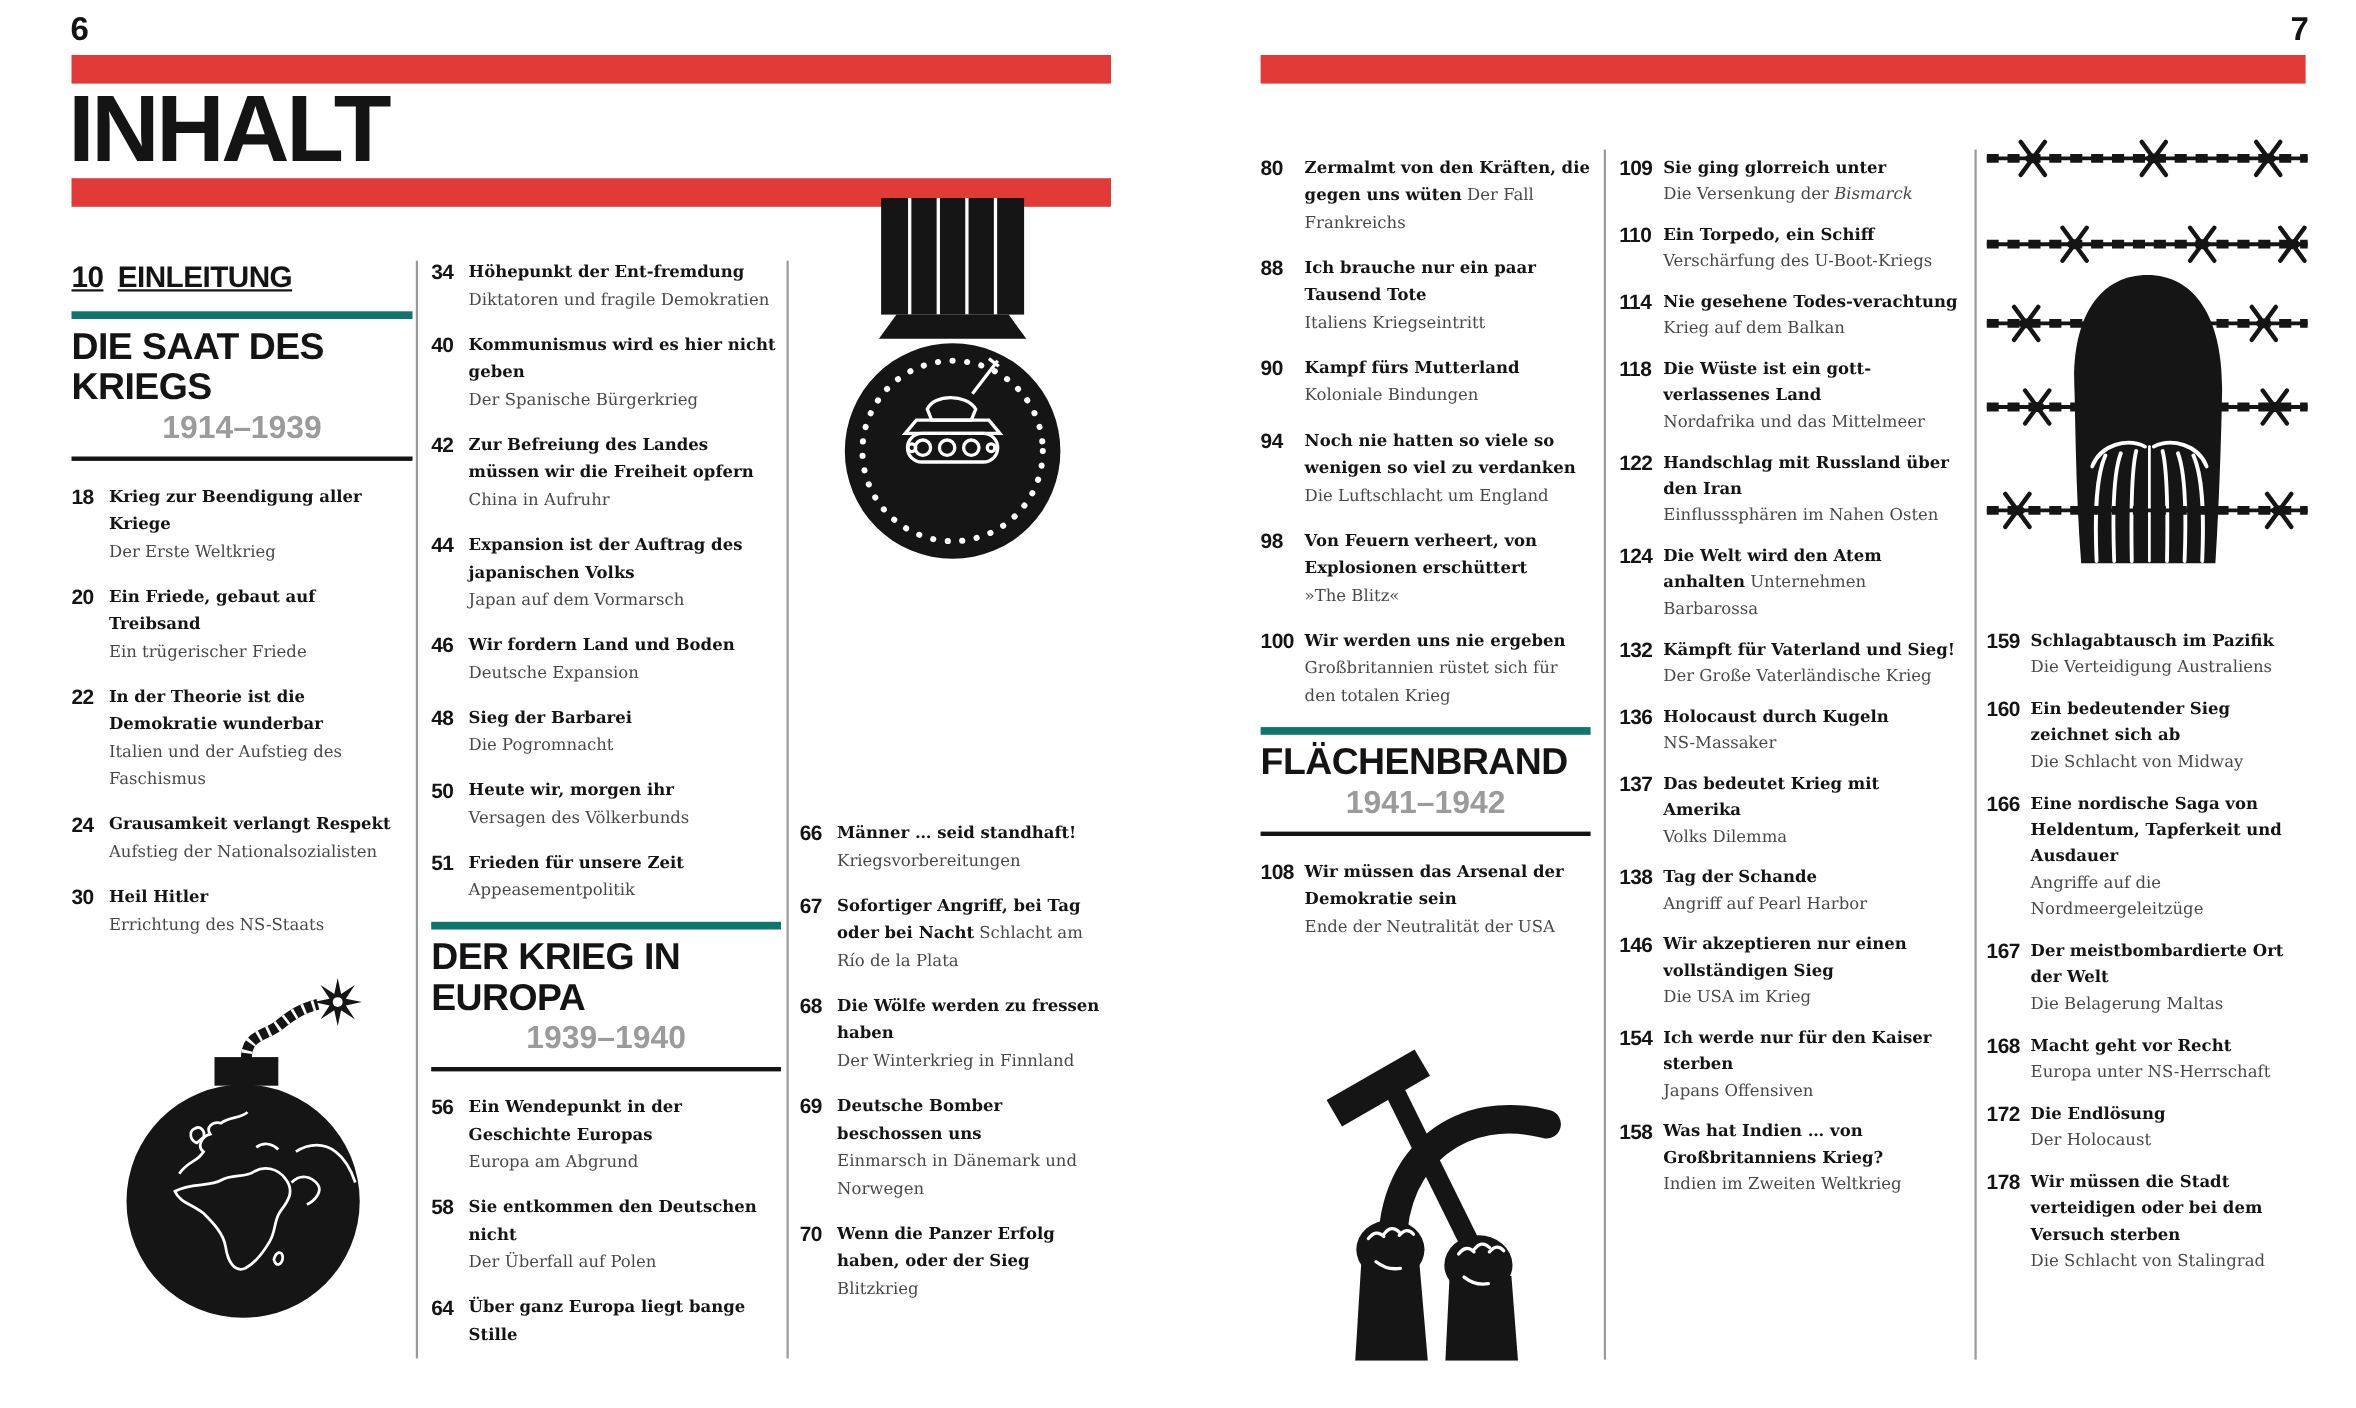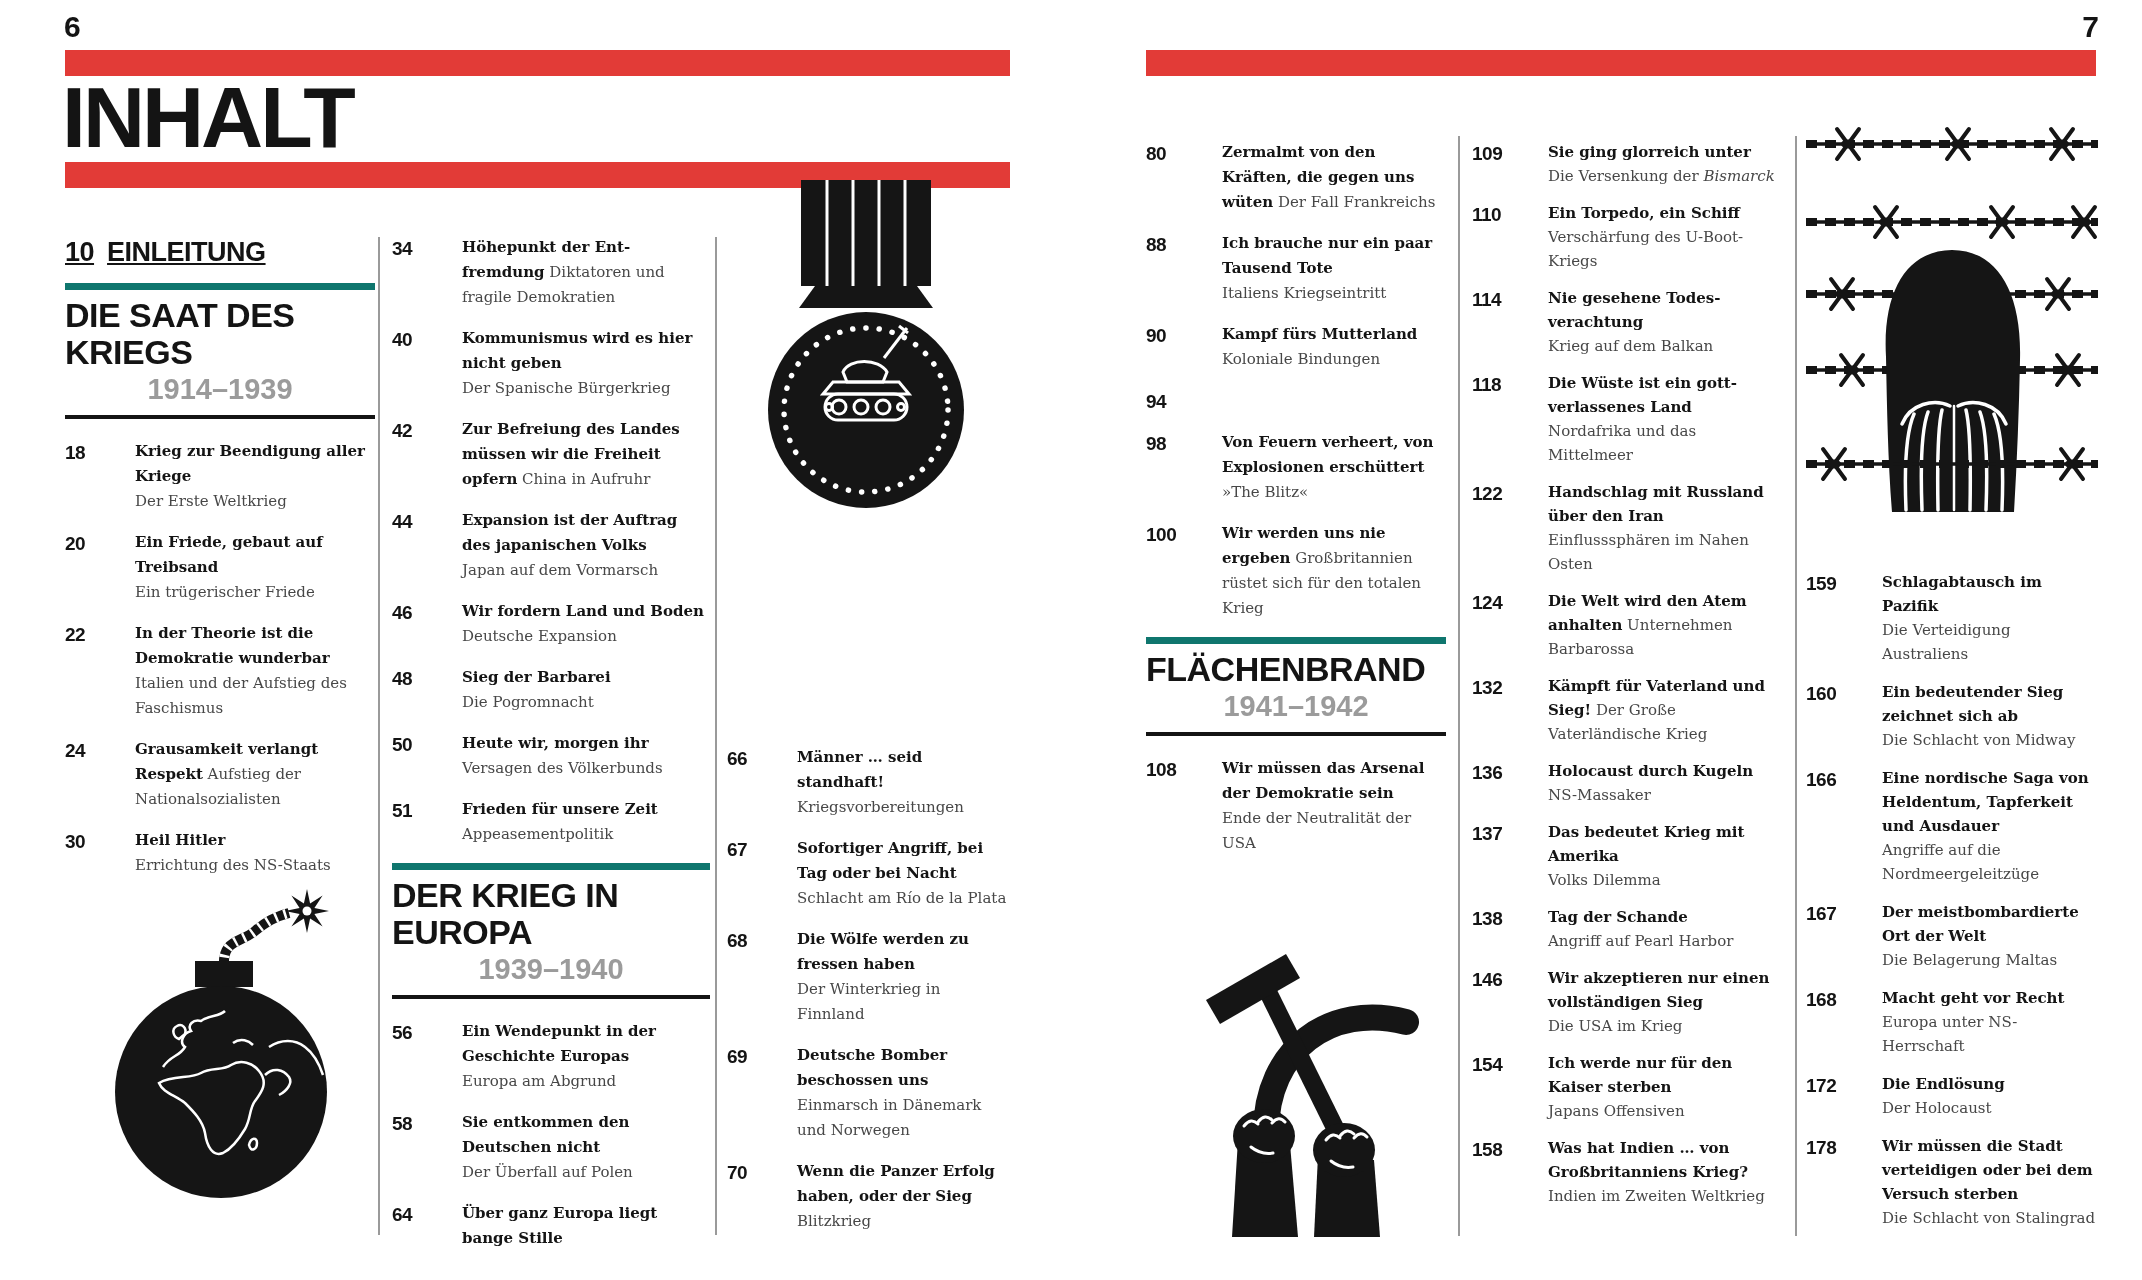--- a/index.html
+++ b/index.html
@@ -30,21 +30,21 @@
   #col-r3{left:1806px;top:140px;width:292px;--numw:40px;--lh:24px;--gap:14px;padding-top:430px;}
   .intro{display:flex;margin:2px 0 16px 0;
          font:bold 27px/30px "Liberation Sans",sans-serif;font-stretch:condensed;letter-spacing:-0.5px;text-decoration:underline;}
   .intro .inum{margin-right:13px;}
   .section{border-top:7px solid #0f766e;border-bottom:4px solid #141414;
            padding:7px 0 10px 0;margin:4px 0 20px 0;}
   .section-title{font:bold 34px/37px "Liberation Sans",sans-serif;font-stretch:condensed;
                  letter-spacing:-0.5px;white-space:pre-line;}
   .section-dates{font:bold 29px/31px "Liberation Sans",sans-serif;font-stretch:condensed;
                  color:var(--date-gray,#9b9b9b);margin-top:3px;text-align:center;}
-  .entry{display:flex;margin-bottom:var(--gap);gap:36px;}
+  .entry{display:flex;margin-bottom:var(--gap);}
   .num{flex:0 0 var(--numw);font:bold 19px/25px "Liberation Sans",sans-serif;
        font-stretch:condensed;letter-spacing:-0.5px;padding-top:1px;}
   .ebody{flex:1;font-size:15px;line-height:var(--lh);}
   .t{font-weight:bold;}
   .s{color:var(--subtitle-gray,#474747);font-weight:normal;}
   .s.block{display:block;}
   .illu{position:absolute;}
   #illu-bomb{left:18px;top:652px;width:274px;height:330px;}
   #illu-medal{left:14px;top:-55px;width:250px;height:340px;}
   #illu-hammer{left:2px;top:752px;width:298px;height:345px;}
@@ -247,20 +247,21 @@
       <div class="entry">
         <span class="num">88</span>
         <div class="ebody"><span class="t">Ich brauche nur ein paar Tausend Tote</span><span class="s block">Italiens Kriegseintritt</span></div>
       </div>
       <div class="entry">
         <span class="num">90</span>
         <div class="ebody"><span class="t">Kampf fürs Mutterland</span><span class="s block">Koloniale Bindungen</span></div>
       </div>
       <div class="entry">
         <span class="num">94</span>
+        <div class="ebody"><span class="t">Noch nie hatten so viele so wenigen so viel zu verdanken</span><span class="s inline"> Die Luftschlacht um England</span></div>
       </div>
       <div class="entry">
         <span class="num">98</span>
         <div class="ebody"><span class="t">Von Feuern verheert, von Explosionen erschüttert</span><span class="s block">»The Blitz«</span></div>
       </div>
       <div class="entry">
         <span class="num">100</span>
         <div class="ebody"><span class="t">Wir werden uns nie ergeben</span><span class="s inline"> Großbritannien rüstet sich für den totalen Krieg</span></div>
       </div>
       <div class="section">

